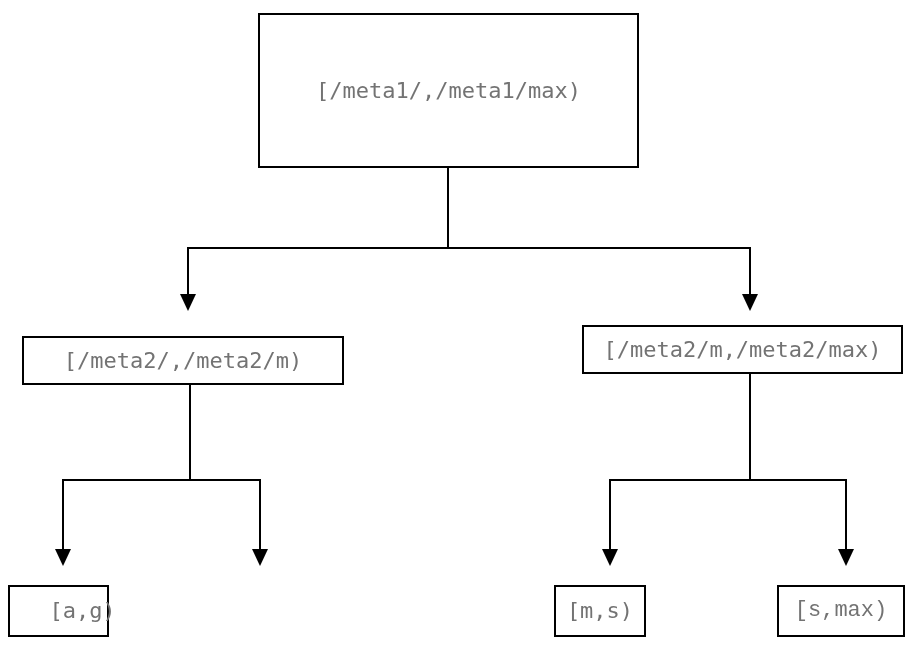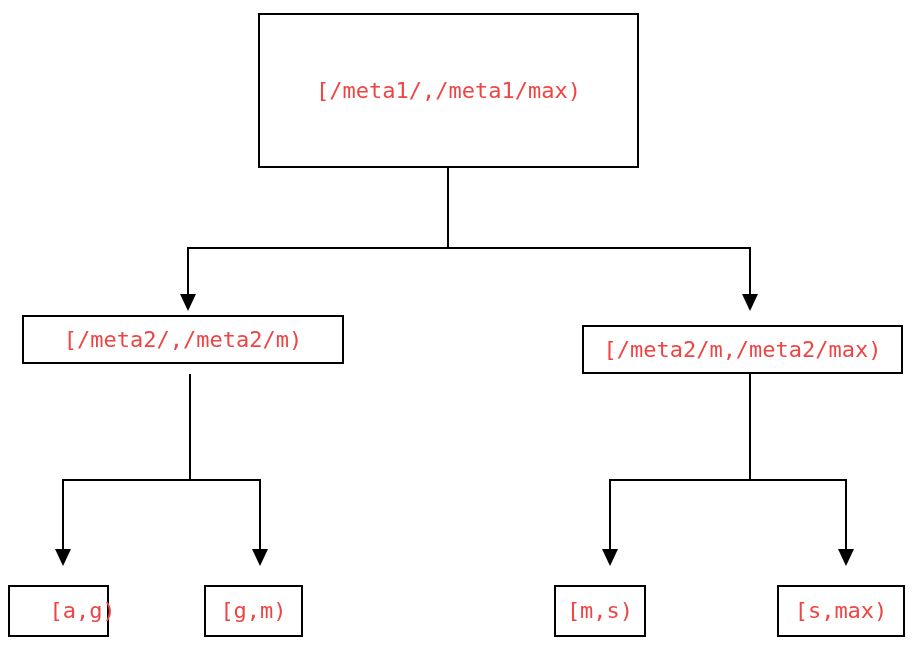--- a/index.html
+++ b/index.html
@@ -26,32 +26,32 @@
   .node {
     position: absolute;
     box-sizing: border-box;
     border: 2px solid #000000;
     background: #ffffff;
     display: flex;
     align-items: center;
     justify-content: center;
   }
   .node span {
-    color: #ef4444;
+    color: #737373;
     font-size: 22px;
     line-height: 1;
     white-space: nowrap;
   }
   .node-root   { left: 258px; top: 13px;  width: 381px; height: 155px; }
-  .node-l2a    { left: 22px;  top: 315px; width: 322px; height: 49px; }
+  .node-l2a    { left: 22px;  top: 336px; width: 322px; height: 49px; }
   .node-l2b    { left: 582px; top: 325px; width: 321px; height: 49px; text-align: center; }
   .node-leaf0  { left: 8px;   top: 585px; width: 101px; height: 52px; padding-left: 48px; }
   .node-leaf1  { left: 204px; top: 585px; width: 99px;  height: 52px; }
   .node-leaf2  { left: 554px; top: 585px; width: 92px; height: 52px; }
-  .node-leaf3  { left: 777px; top: 585px; width: 128px; height: 52px; }
+  .node-leaf3  { left: 777px; top: 585px; width: 128px; height: 52px; font-family: Liberation Mono, monospace; }
   .edge-line {
     stroke: #000000;
     stroke-width: 2;
     fill: none;
   }
   .arrowhead {
     fill: #000000;
     stroke: none;
   }
 </style>
@@ -99,23 +99,20 @@
   </div>
 
   <div class="node node-l2b">
     <span>[/meta2/m,/meta2/max)</span>
   </div>
 
   <div class="node node-leaf0">
     <span>[a,g)</span>
   </div>
 
-  <div class="node node-leaf1">
-    <span>[g,m)</span>
-  </div>
 
   <div class="node node-leaf2">
     <span>[m,s)</span>
   </div>
 
   <div class="node node-leaf3">
     <span>[s,max)</span>
   </div>
 
 </div>

